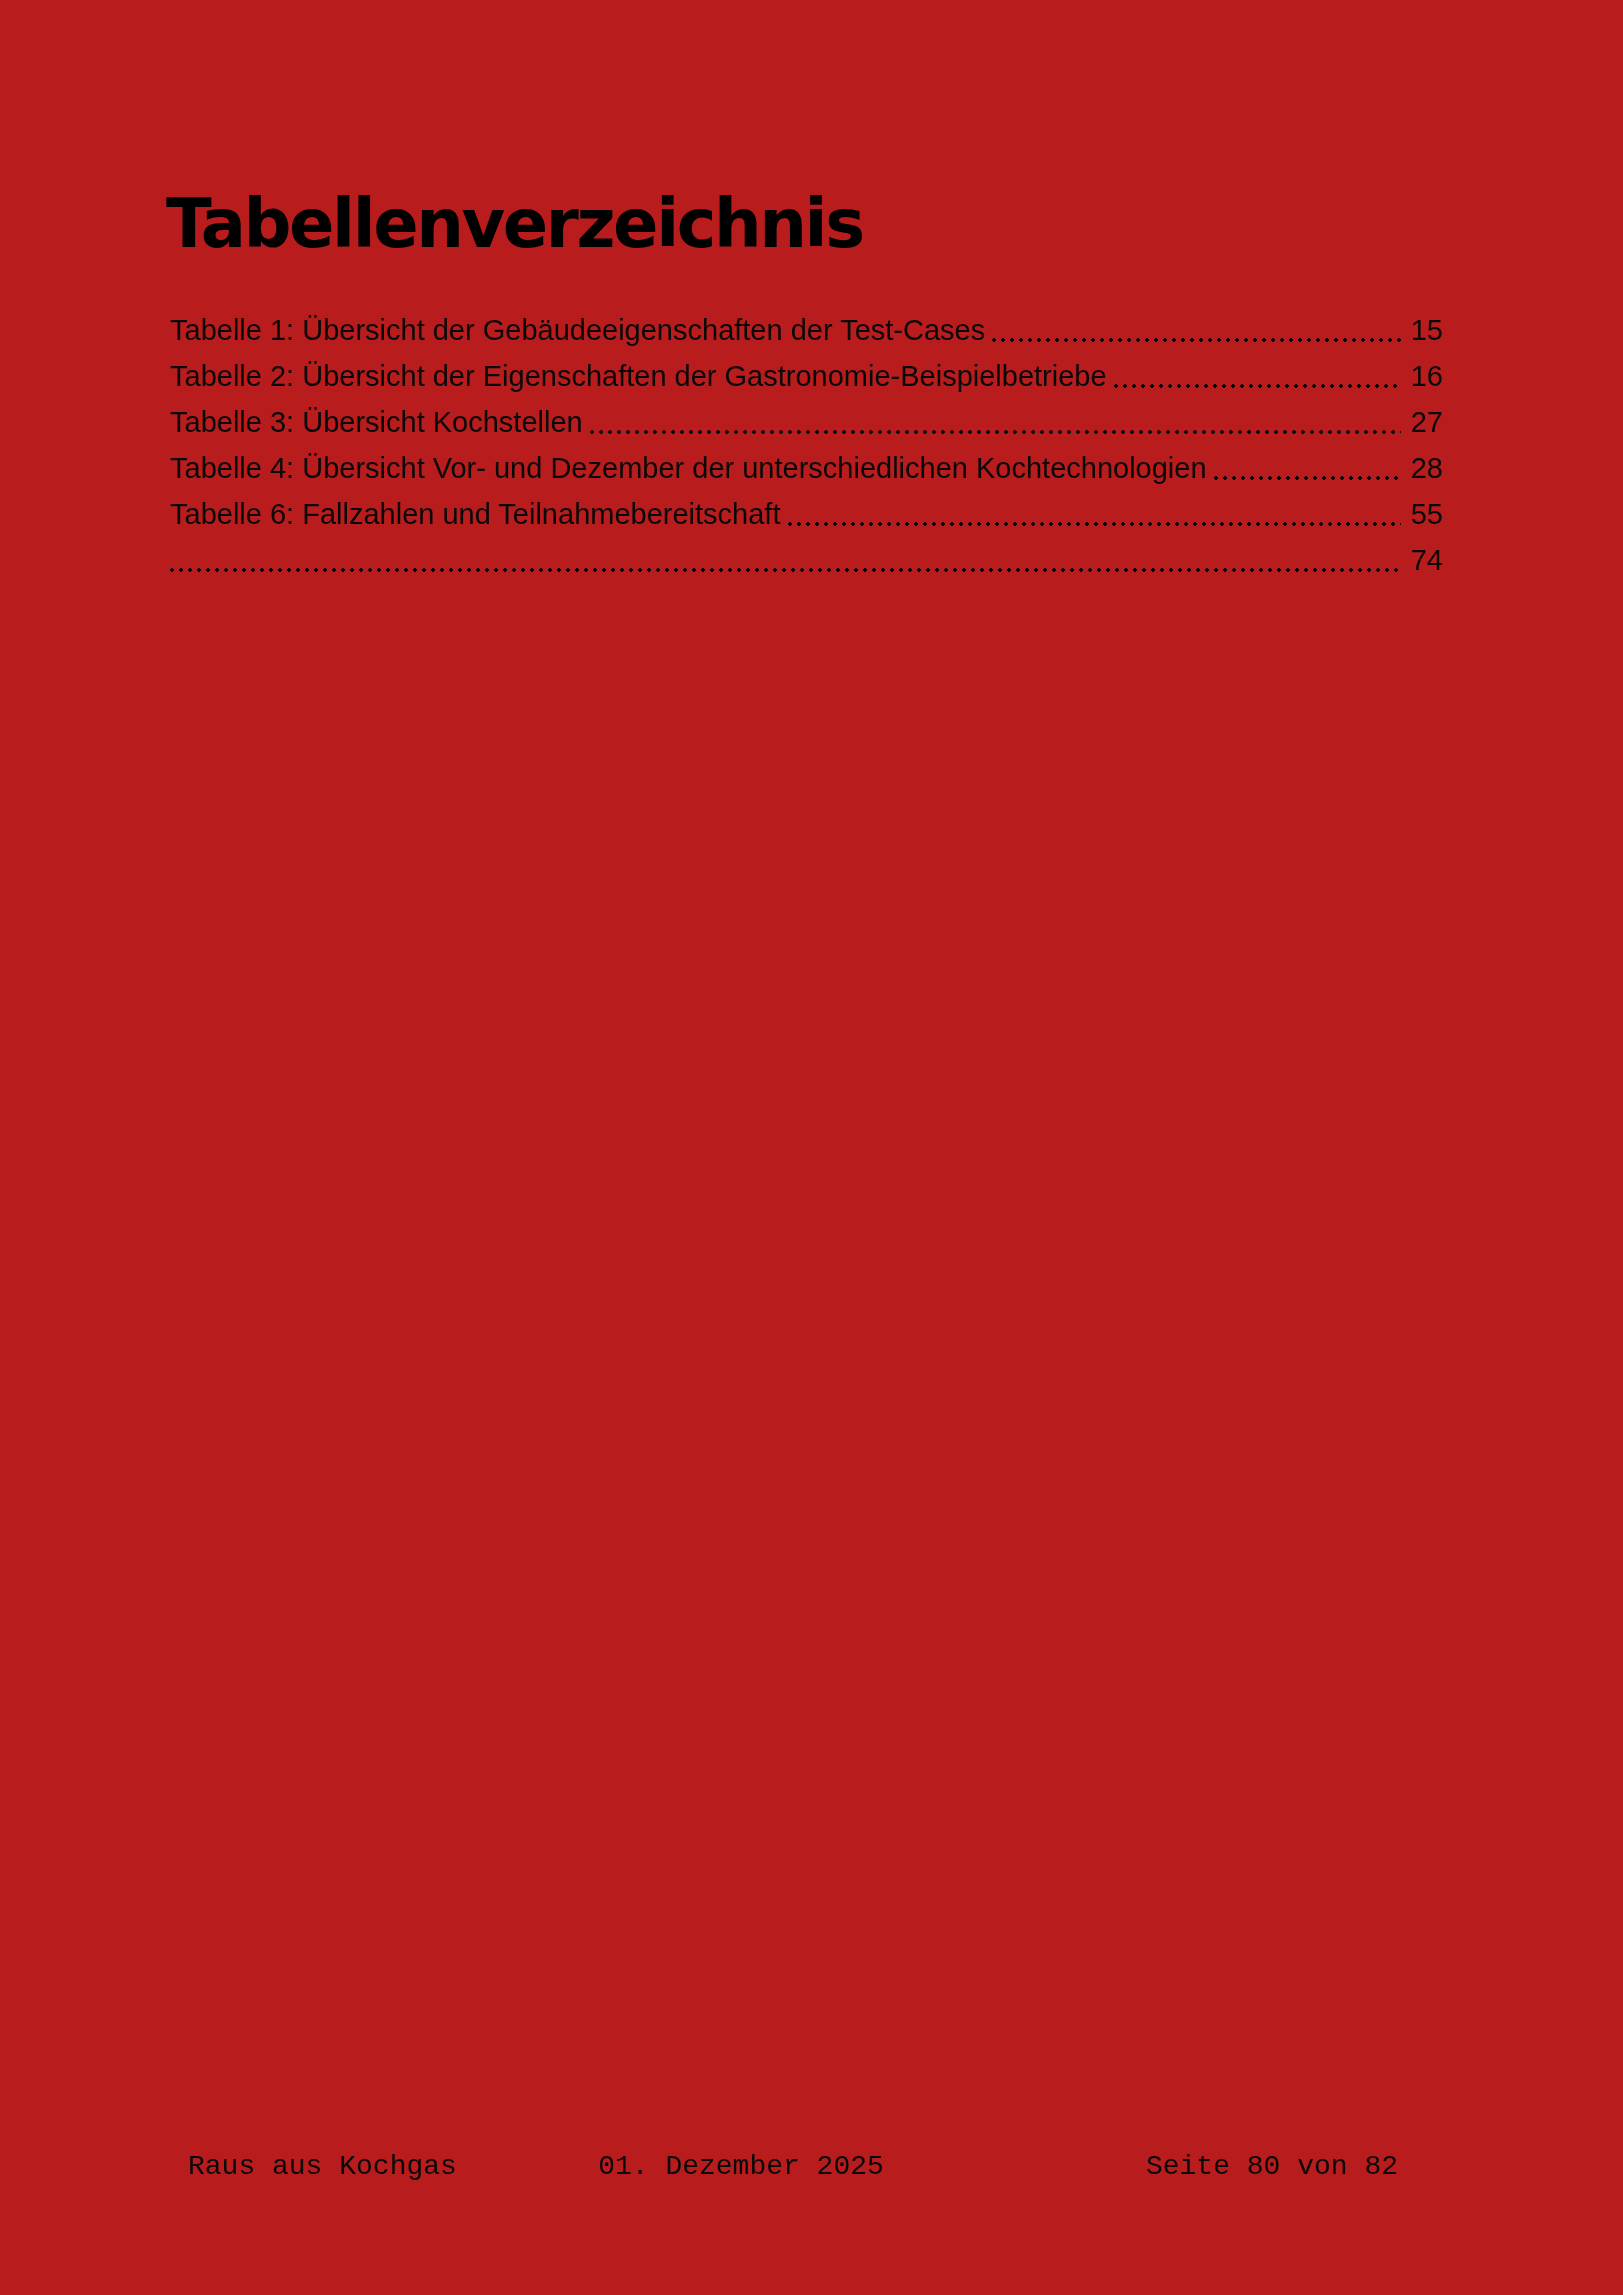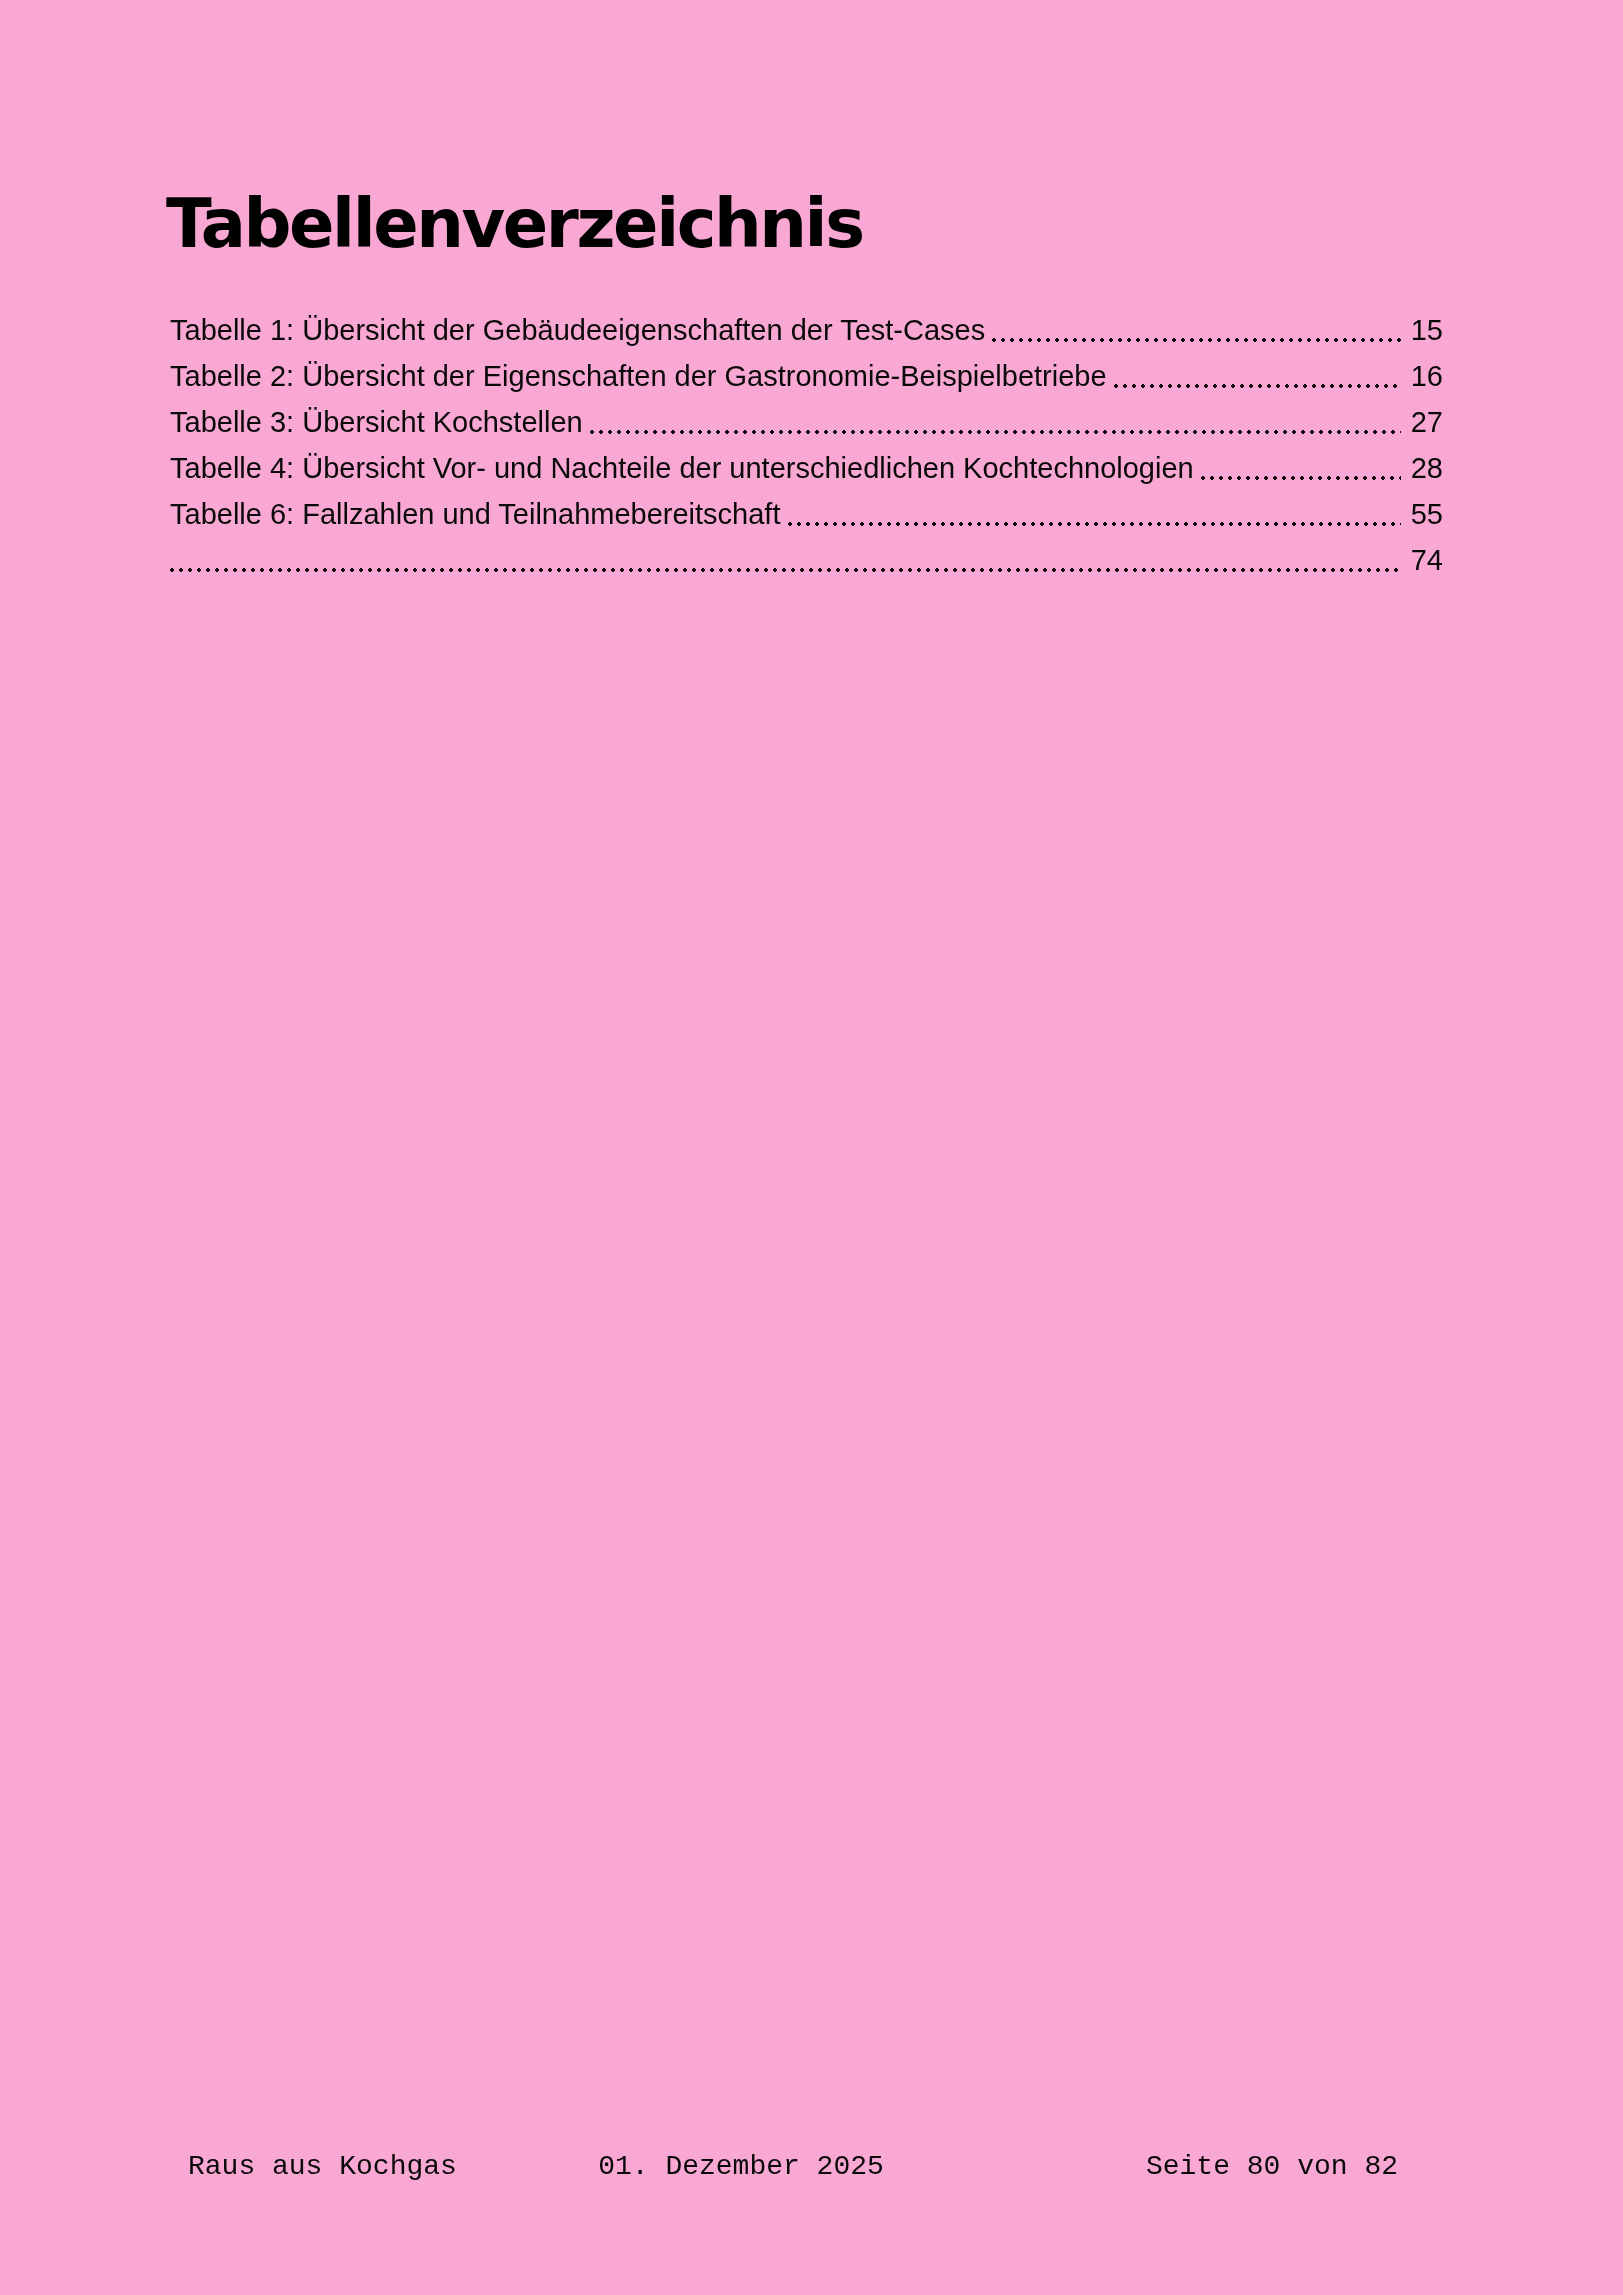--- a/index.html
+++ b/index.html
@@ -4,21 +4,21 @@
 <style>
   html, body {
     margin: 0;
     padding: 0;
     background: #ffffff;
   }
   .page {
     position: relative;
     width: 1623px;
     height: 2295px;
-    background: #f9a8d4;
+    background: #b91c1c;
     overflow: hidden;
     font-family: "Liberation Sans", sans-serif;
     color: #000000;
   }
   .doc-title {
     position: absolute;
     left: 166px;
     top: 188px;
     margin: 0;
     font-family: "DejaVu Sans", "Liberation Sans", sans-serif;
@@ -111,21 +111,21 @@
         <span class="toc-label">Tabelle 2: Übersicht der Eigenschaften der Gastronomie-Beispielbetriebe</span>
         <span class="toc-leader"></span>
         <span class="toc-pagenum">16</span>
       </div>
       <div class="toc-row">
         <span class="toc-label">Tabelle 3: Übersicht Kochstellen</span>
         <span class="toc-leader"></span>
         <span class="toc-pagenum">27</span>
       </div>
       <div class="toc-row">
-        <span class="toc-label">Tabelle 4: Übersicht Vor- und Nachteile der unterschiedlichen Kochtechnologien</span>
+        <span class="toc-label">Tabelle 4: Übersicht Vor- und Dezember der unterschiedlichen Kochtechnologien</span>
         <span class="toc-leader"></span>
         <span class="toc-pagenum">28</span>
       </div>
       <div class="toc-row">
         <span class="toc-label">Tabelle 6: Fallzahlen und Teilnahmebereitschaft</span>
         <span class="toc-leader"></span>
         <span class="toc-pagenum">55</span>
       </div>
       <div class="toc-row">
         <span class="toc-leader"></span>

